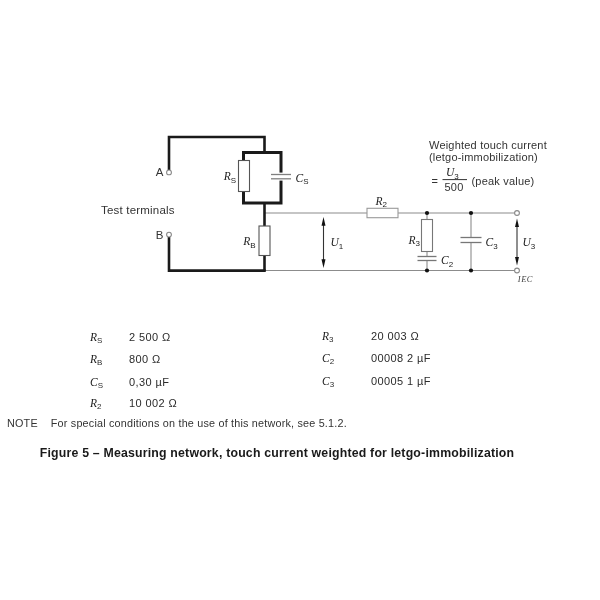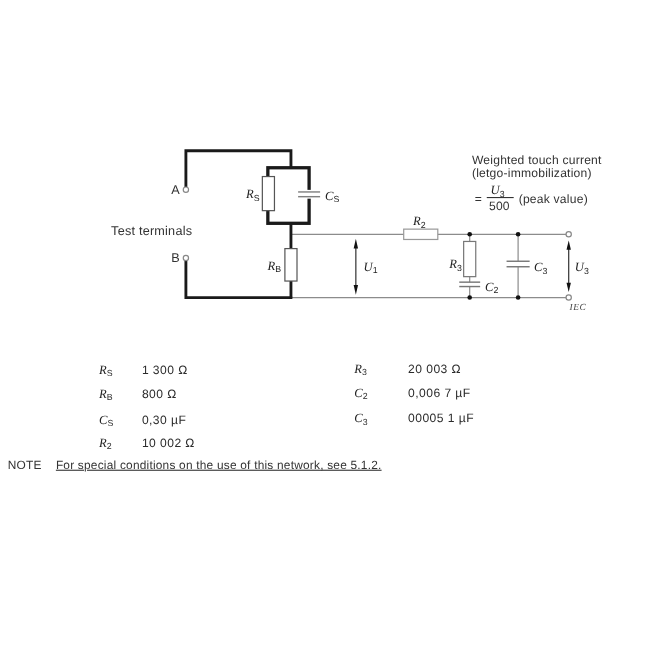--- a/index.html
+++ b/index.html
@@ -13,21 +13,21 @@
   .vb{font:italic 11.5px "Liberation Serif", serif;fill:#222;}
   .vs{font:8px "Liberation Sans", sans-serif;fill:#222;}
   .iec{font:italic 8.5px "Liberation Serif", serif;fill:#444;letter-spacing:.5px;}
   
   .cell{position:absolute;font:11px "Liberation Sans", sans-serif;color:#2b2b2b;
         letter-spacing:.4px;white-space:nowrap;}
   .cname i{font:italic 11.5px "Liberation Serif", serif;color:#222;letter-spacing:0;}
   .cname sub{font:8px "Liberation Sans", sans-serif;vertical-align:-2px;letter-spacing:0;}
   .note{position:absolute;left:7px;top:417px;font:10.8px "Liberation Sans", sans-serif;
         color:#333;letter-spacing:.2px;white-space:nowrap;}
-  .note .note-text{margin-left:13px;text-decoration:underline;}
+  .note .note-text{margin-left:13px;}
   .caption{position:absolute;left:277px;top:446px;transform:translateX(-50%);
            font:bold 12.3px "Liberation Sans", sans-serif;color:#1a1a1a;
            letter-spacing:.2px;white-space:nowrap;}
 </style>
 </head>
 <body>
 
 <div class="page">
 
   <svg width="600" height="310" viewBox="0 0 600 310">
@@ -97,33 +97,34 @@
     <text x="429" y="149.3" class="ct">Weighted touch current</text>
     <text x="429" y="161.3" class="ct">(letgo-immobilization)</text>
     <text x="431.5" y="184.8" class="ct">=</text>
     <text x="446" y="176.3"><tspan class="vb">U</tspan><tspan class="vs" dy="2.5">3</tspan></text>
     <line x1="442.5" y1="179.6" x2="467" y2="179.6" stroke="#333" stroke-width="1"></line>
     <text x="444.5" y="191.3" class="ct">500</text>
     <text x="471.5" y="184.8" class="ct">(peak value)</text>
   </svg>
 
   <span class="cell cname" style="left:90px;top:331px"><i>R</i><sub>S</sub></span>
-  <span class="cell" style="left:129px;top:331px">1 300 Ω</span>
+  <span class="cell" style="left:129px;top:331px">2 500 Ω</span>
   <span class="cell cname" style="left:90px;top:353px"><i>R</i><sub>B</sub></span>
   <span class="cell" style="left:129px;top:353px">800 Ω</span>
   <span class="cell cname" style="left:90px;top:375.5px"><i>C</i><sub>S</sub></span>
   <span class="cell" style="left:129px;top:375.5px">0,30 µF</span>
   <span class="cell cname" style="left:90px;top:397px"><i>R</i><sub>2</sub></span>
   <span class="cell" style="left:129px;top:397px">10 002 Ω</span>
 
   <span class="cell cname" style="left:322px;top:330px"><i>R</i><sub>3</sub></span>
   <span class="cell" style="left:371px;top:330px">20 003 Ω</span>
   <span class="cell cname" style="left:322px;top:352px"><i>C</i><sub>2</sub></span>
-  <span class="cell" style="left:371px;top:352px">0,006 7 µF</span>
+  <span class="cell" style="left:371px;top:352px">00008 2 µF</span>
   <span class="cell cname" style="left:322px;top:374.5px"><i>C</i><sub>3</sub></span>
   <span class="cell" style="left:371px;top:374.5px">00005 1 µF</span>
 
   <div class="note">
     <span>NOTE</span><span class="note-text">For special conditions on the use of this network, see 5.1.2.</span>
   </div>
 
+  <div class="caption">Figure 5 – Measuring network, touch current weighted for letgo-immobilization</div>
 
 </div>
 
 </body></html>

